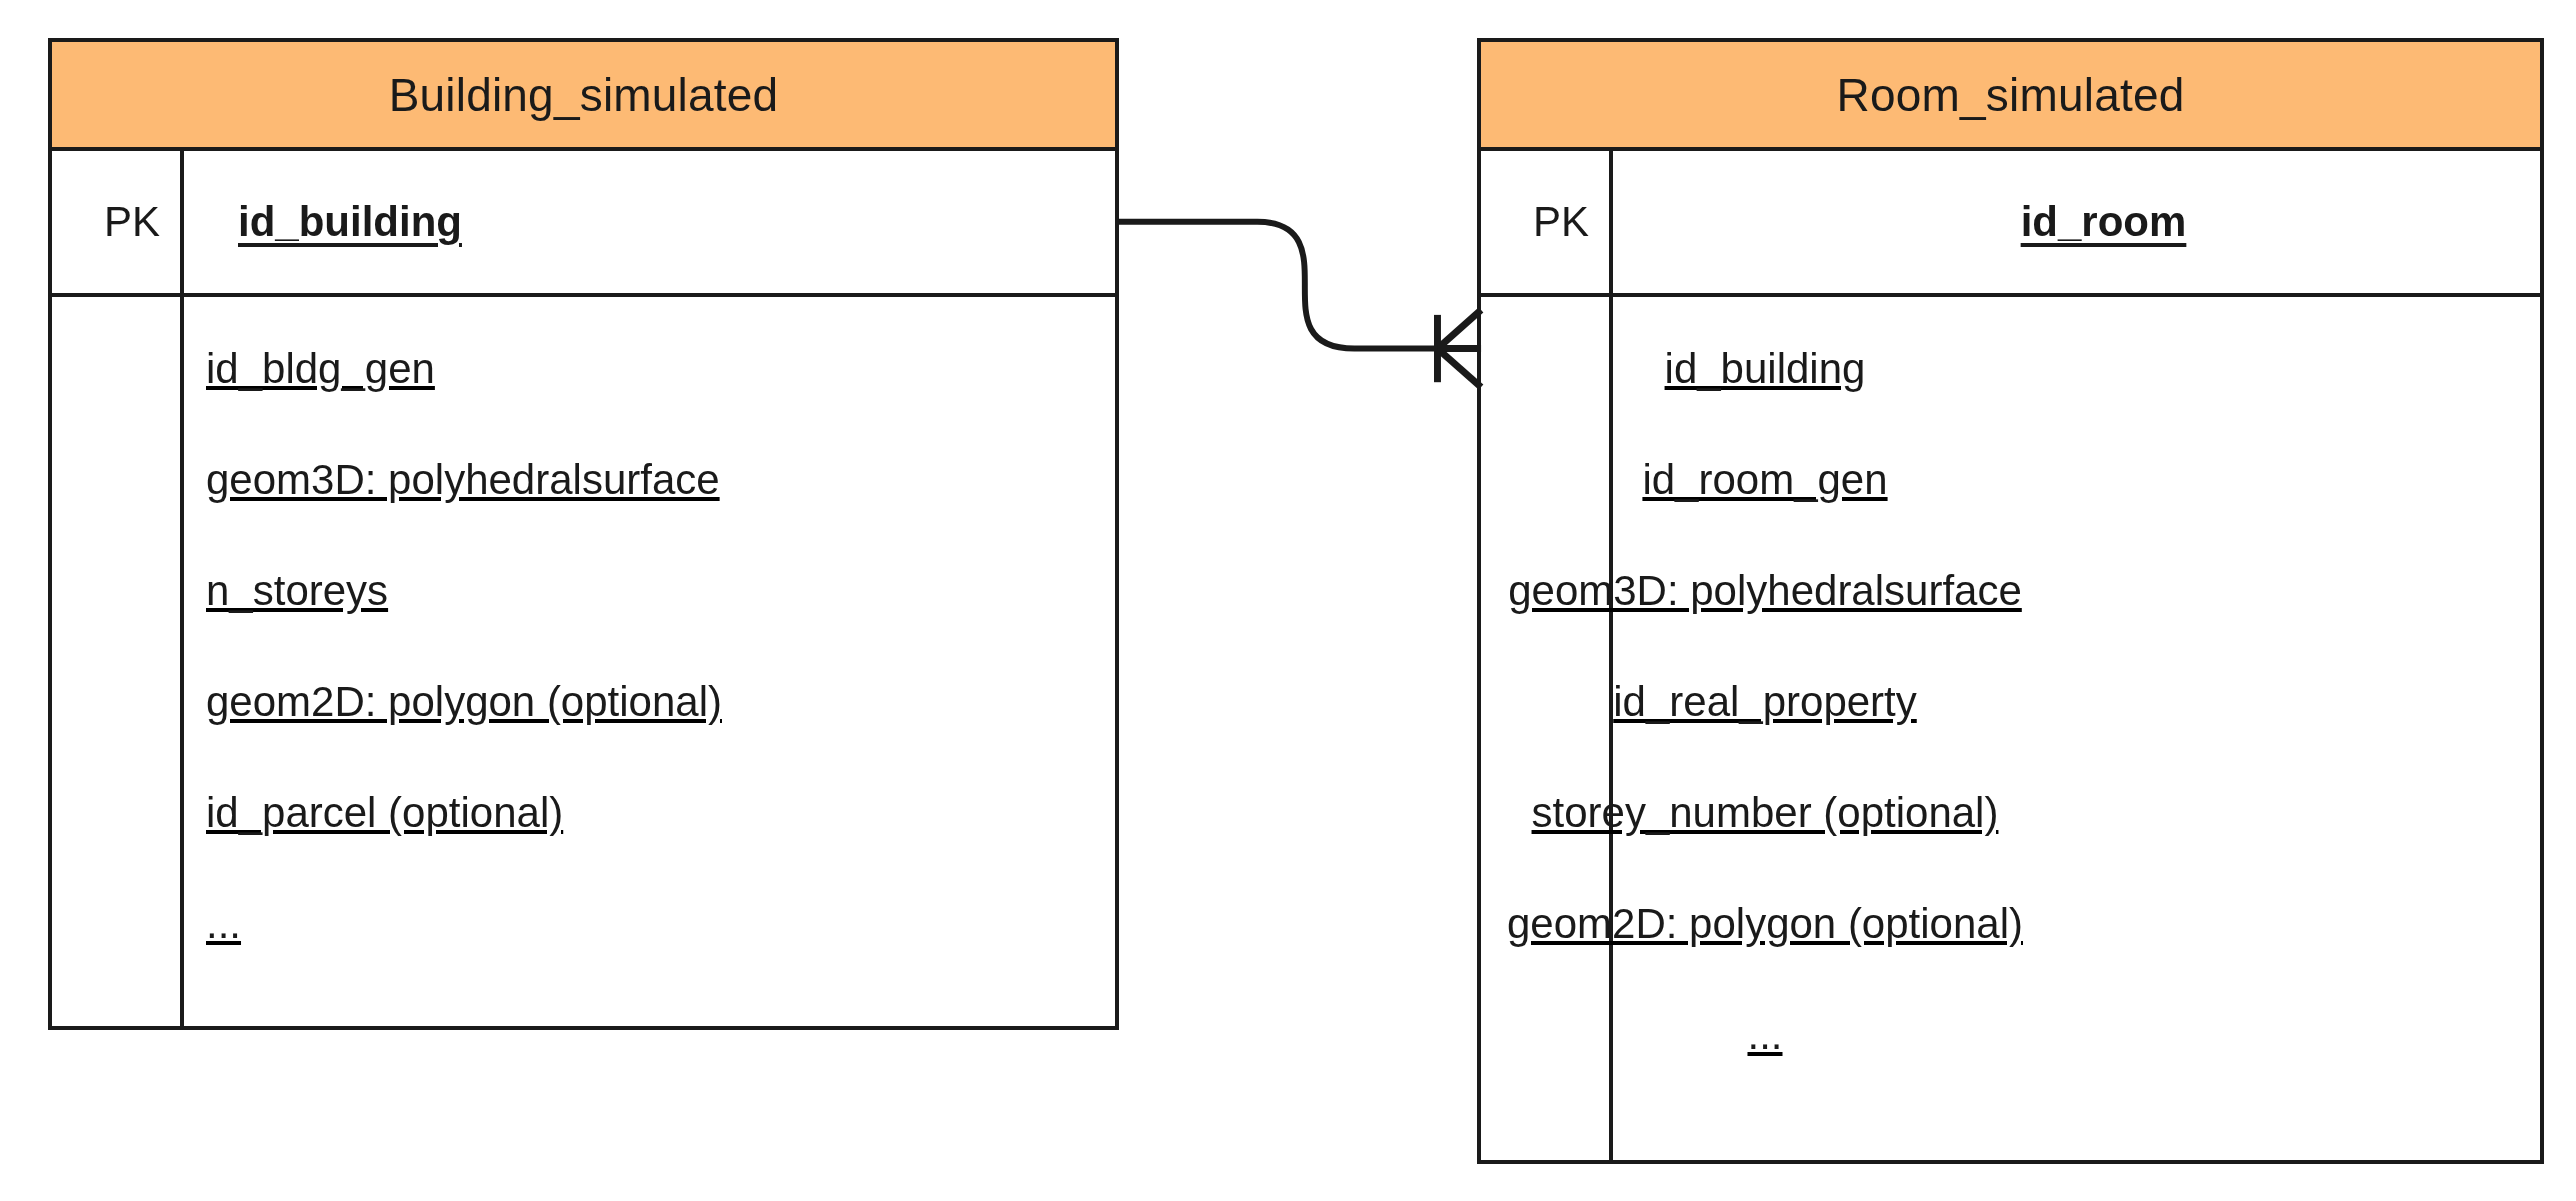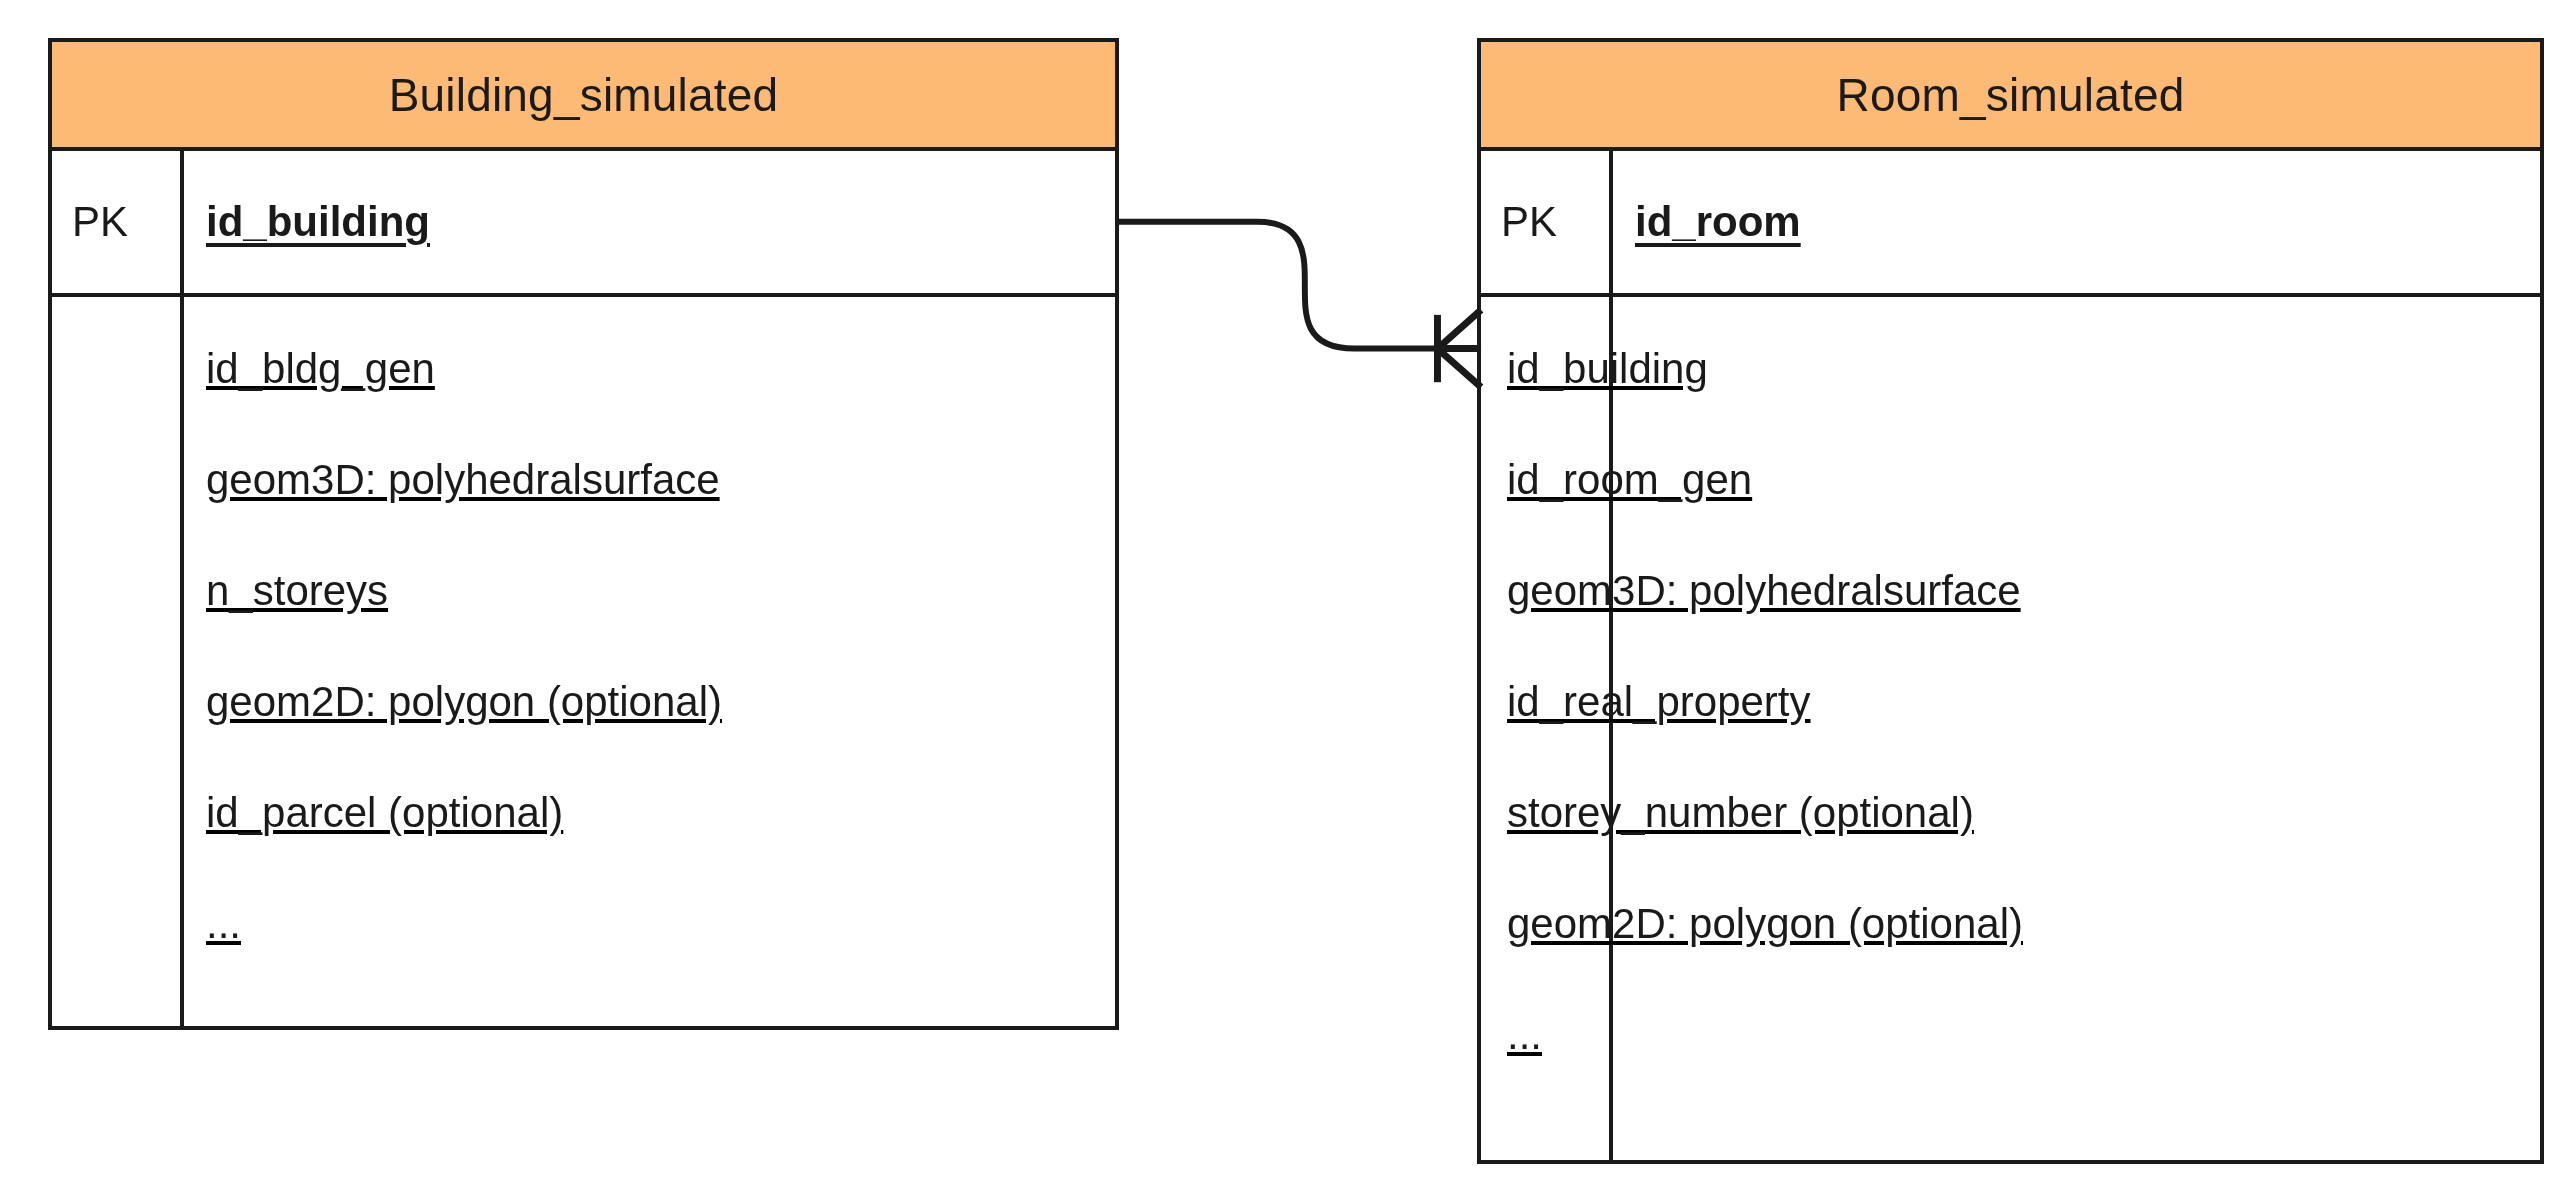--- a/index.html
+++ b/index.html
@@ -51,20 +51,21 @@
     background: #1a1a1a;
   }
   .row {
     position: relative;
     display: flex;
     align-items: center;
     box-sizing: border-box;
   }
   .row.separated {
     border-bottom: 4px solid #1a1a1a;
+    padding-left: 32px;
   }
   .key-cell {
     flex: 0 0 auto;
     box-sizing: border-box;
     display: flex;
     align-items: center;
     padding-left: 20px;
     font-size: 42px;
     color: #1a1a1a;
   }
@@ -128,21 +129,21 @@
           <div class="attr-line">geom3D: polyhedralsurface</div>
           <div class="attr-line">n_storeys</div>
           <div class="attr-line">geom2D: polygon (optional)</div>
           <div class="attr-line">id_parcel (optional)</div>
           <div class="attr-line">...</div>
         </div>
       </div>
     </div>
   </div>
 
-  <div class="entity" style="left:1477px; top:38px; width:1067px; height:1126px;">
+  <div class="entity" style="left:1477px; top:38px; width:1067px; height:1126px;text-align:center;">
 
     <div class="entity-header">Room_simulated</div>
 
     <div class="entity-body" style="height:1013px;">
       <div class="key-divider" style="left:128px;"></div>
 
       <div class="row separated" style="height:146px;">
         <div class="key-cell" style="width:128px;">PK</div>
         <div class="attr-cell pk">id_room</div>
       </div>

